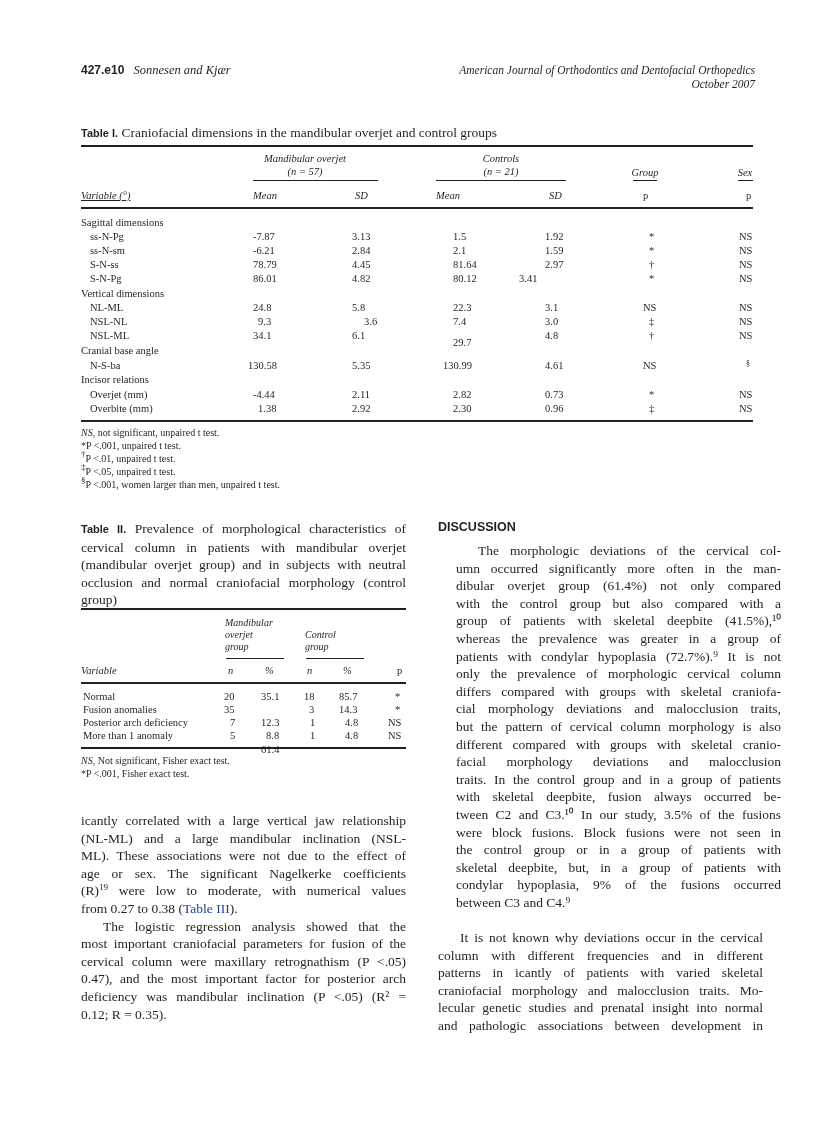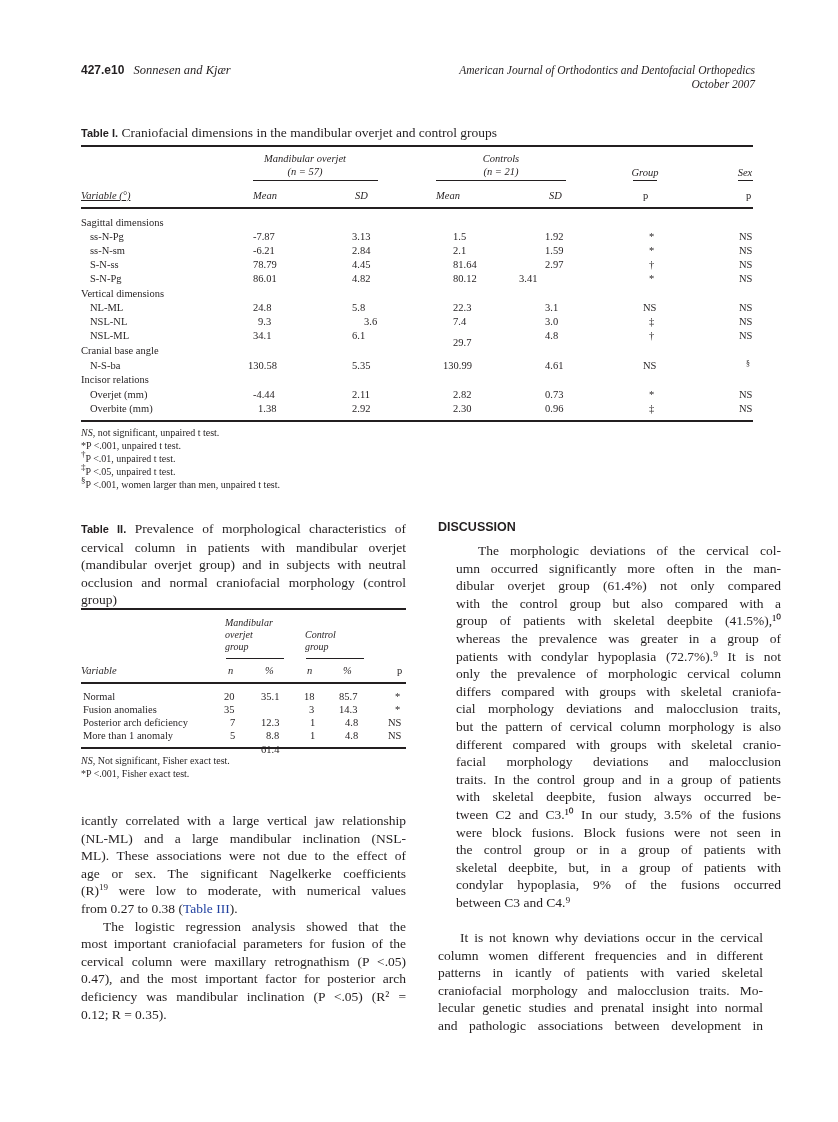--- a/index.html
+++ b/index.html
@@ -281,18 +281,18 @@
   <span class="ln">tween C2 and C3.¹⁰ In our study, 3.5% of the fusions</span>
   <span class="ln">were block fusions. Block fusions were not seen in</span>
   <span class="ln">the control group or in a group of patients with</span>
   <span class="ln">skeletal deepbite, but, in a group of patients with</span>
   <span class="ln">condylar hypoplasia, 9% of the fusions occurred</span>
   <span class="ln last">between C3 and C4.⁹</span>
 </div>
 
 <div class="para" style="left:438px; top:929px;">
   <span class="ln ind">It is not known why deviations occur in the cervical</span>
-  <span class="ln">column women different frequencies and in different</span>
+  <span class="ln">column with different frequencies and in different</span>
   <span class="ln">patterns in icantly of patients with varied skeletal</span>
   <span class="ln">craniofacial morphology and malocclusion traits. Mo-</span>
   <span class="ln">lecular genetic studies and prenatal insight into normal</span>
   <span class="ln">and pathologic associations between development in</span>
 </div>
 
 </body></html>

